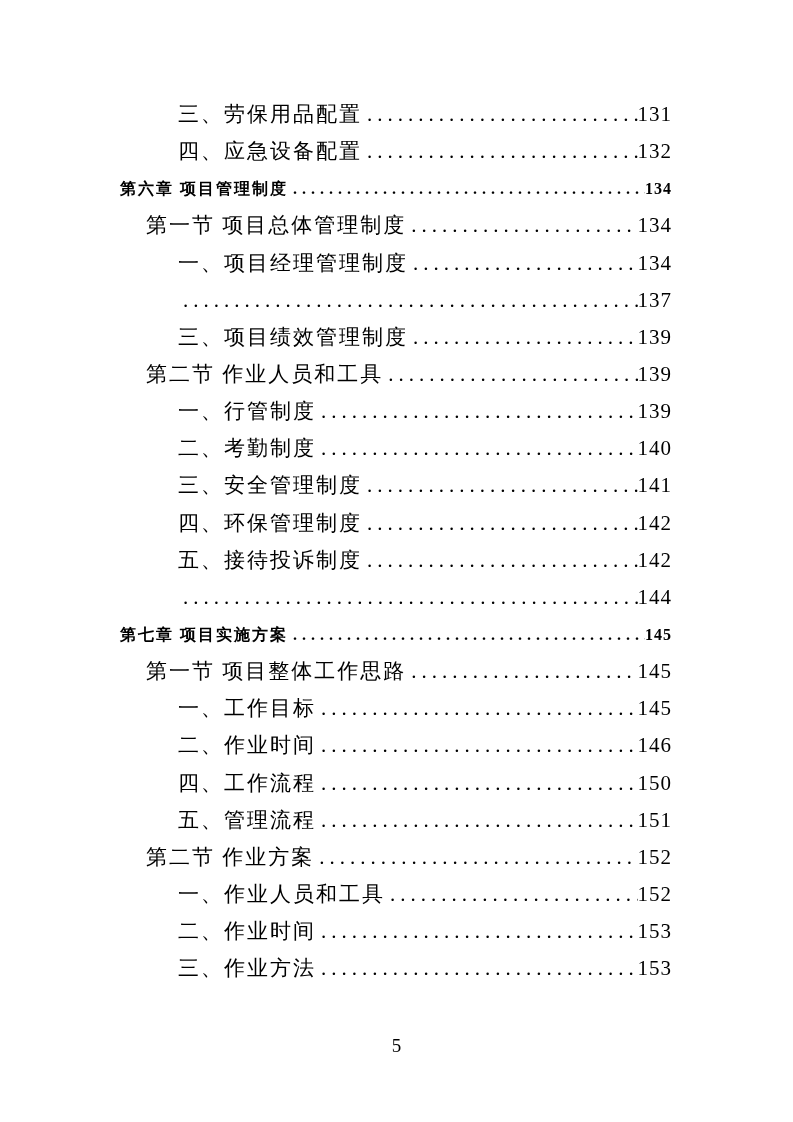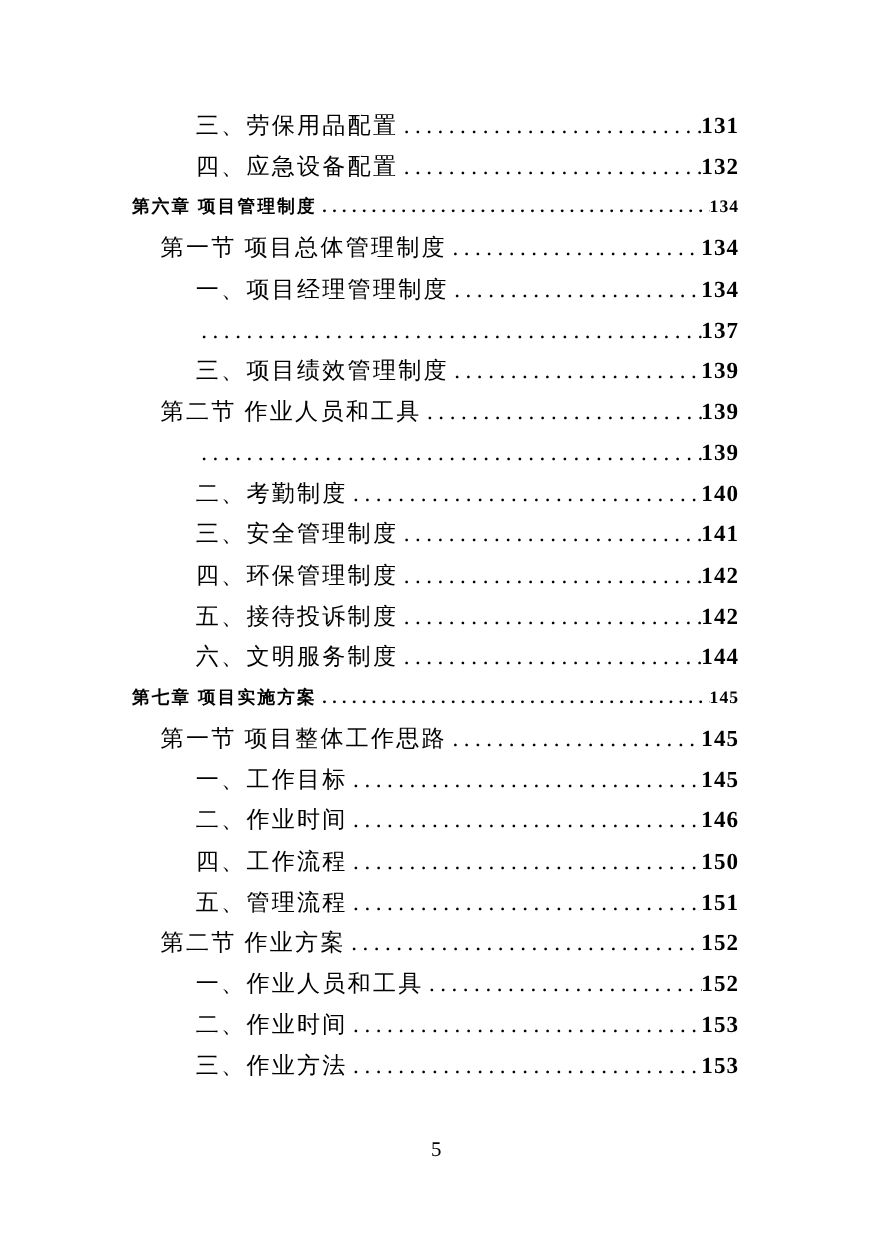--- a/index.html
+++ b/index.html
@@ -46,21 +46,20 @@
     min-width: 0;
     overflow: hidden;
     letter-spacing: 5px;
     padding-left: 5px;
     padding-right: 6px;
   }
   .toc-row .pg {
     flex: none;
     letter-spacing: 1px;
     text-align: right;
-    font-weight: bold;
   }
   .lvl1 {
     font-weight: bold;
     font-size: 16px;
   }
   .lvl2 { padding-left: 26px; }
   .lvl3 { padding-left: 58px; }
   .footer {
     position: absolute;
     left: 0;
@@ -109,20 +108,21 @@
         <span class="label">三、项目绩效管理制度</span>
         <span class="dots">..............................................................................................................</span>
         <span class="pg">139</span>
       </div>
       <div class="toc-row lvl2">
         <span class="label">第二节 作业人员和工具</span>
         <span class="dots">..............................................................................................................</span>
         <span class="pg">139</span>
       </div>
       <div class="toc-row lvl3">
+        <span class="label">一、行管制度</span>
         <span class="dots">..............................................................................................................</span>
         <span class="pg">139</span>
       </div>
       <div class="toc-row lvl3">
         <span class="label">二、考勤制度</span>
         <span class="dots">..............................................................................................................</span>
         <span class="pg">140</span>
       </div>
       <div class="toc-row lvl3">
         <span class="label">三、安全管理制度</span>
@@ -133,21 +133,20 @@
         <span class="label">四、环保管理制度</span>
         <span class="dots">..............................................................................................................</span>
         <span class="pg">142</span>
       </div>
       <div class="toc-row lvl3">
         <span class="label">五、接待投诉制度</span>
         <span class="dots">..............................................................................................................</span>
         <span class="pg">142</span>
       </div>
       <div class="toc-row lvl3">
-        <span class="label">六、文明服务制度</span>
         <span class="dots">..............................................................................................................</span>
         <span class="pg">144</span>
       </div>
       <div class="toc-row lvl1">
         <span class="label">第七章 项目实施方案</span>
         <span class="dots">..............................................................................................................</span>
         <span class="pg">145</span>
       </div>
       <div class="toc-row lvl2">
         <span class="label">第一节 项目整体工作思路</span>

